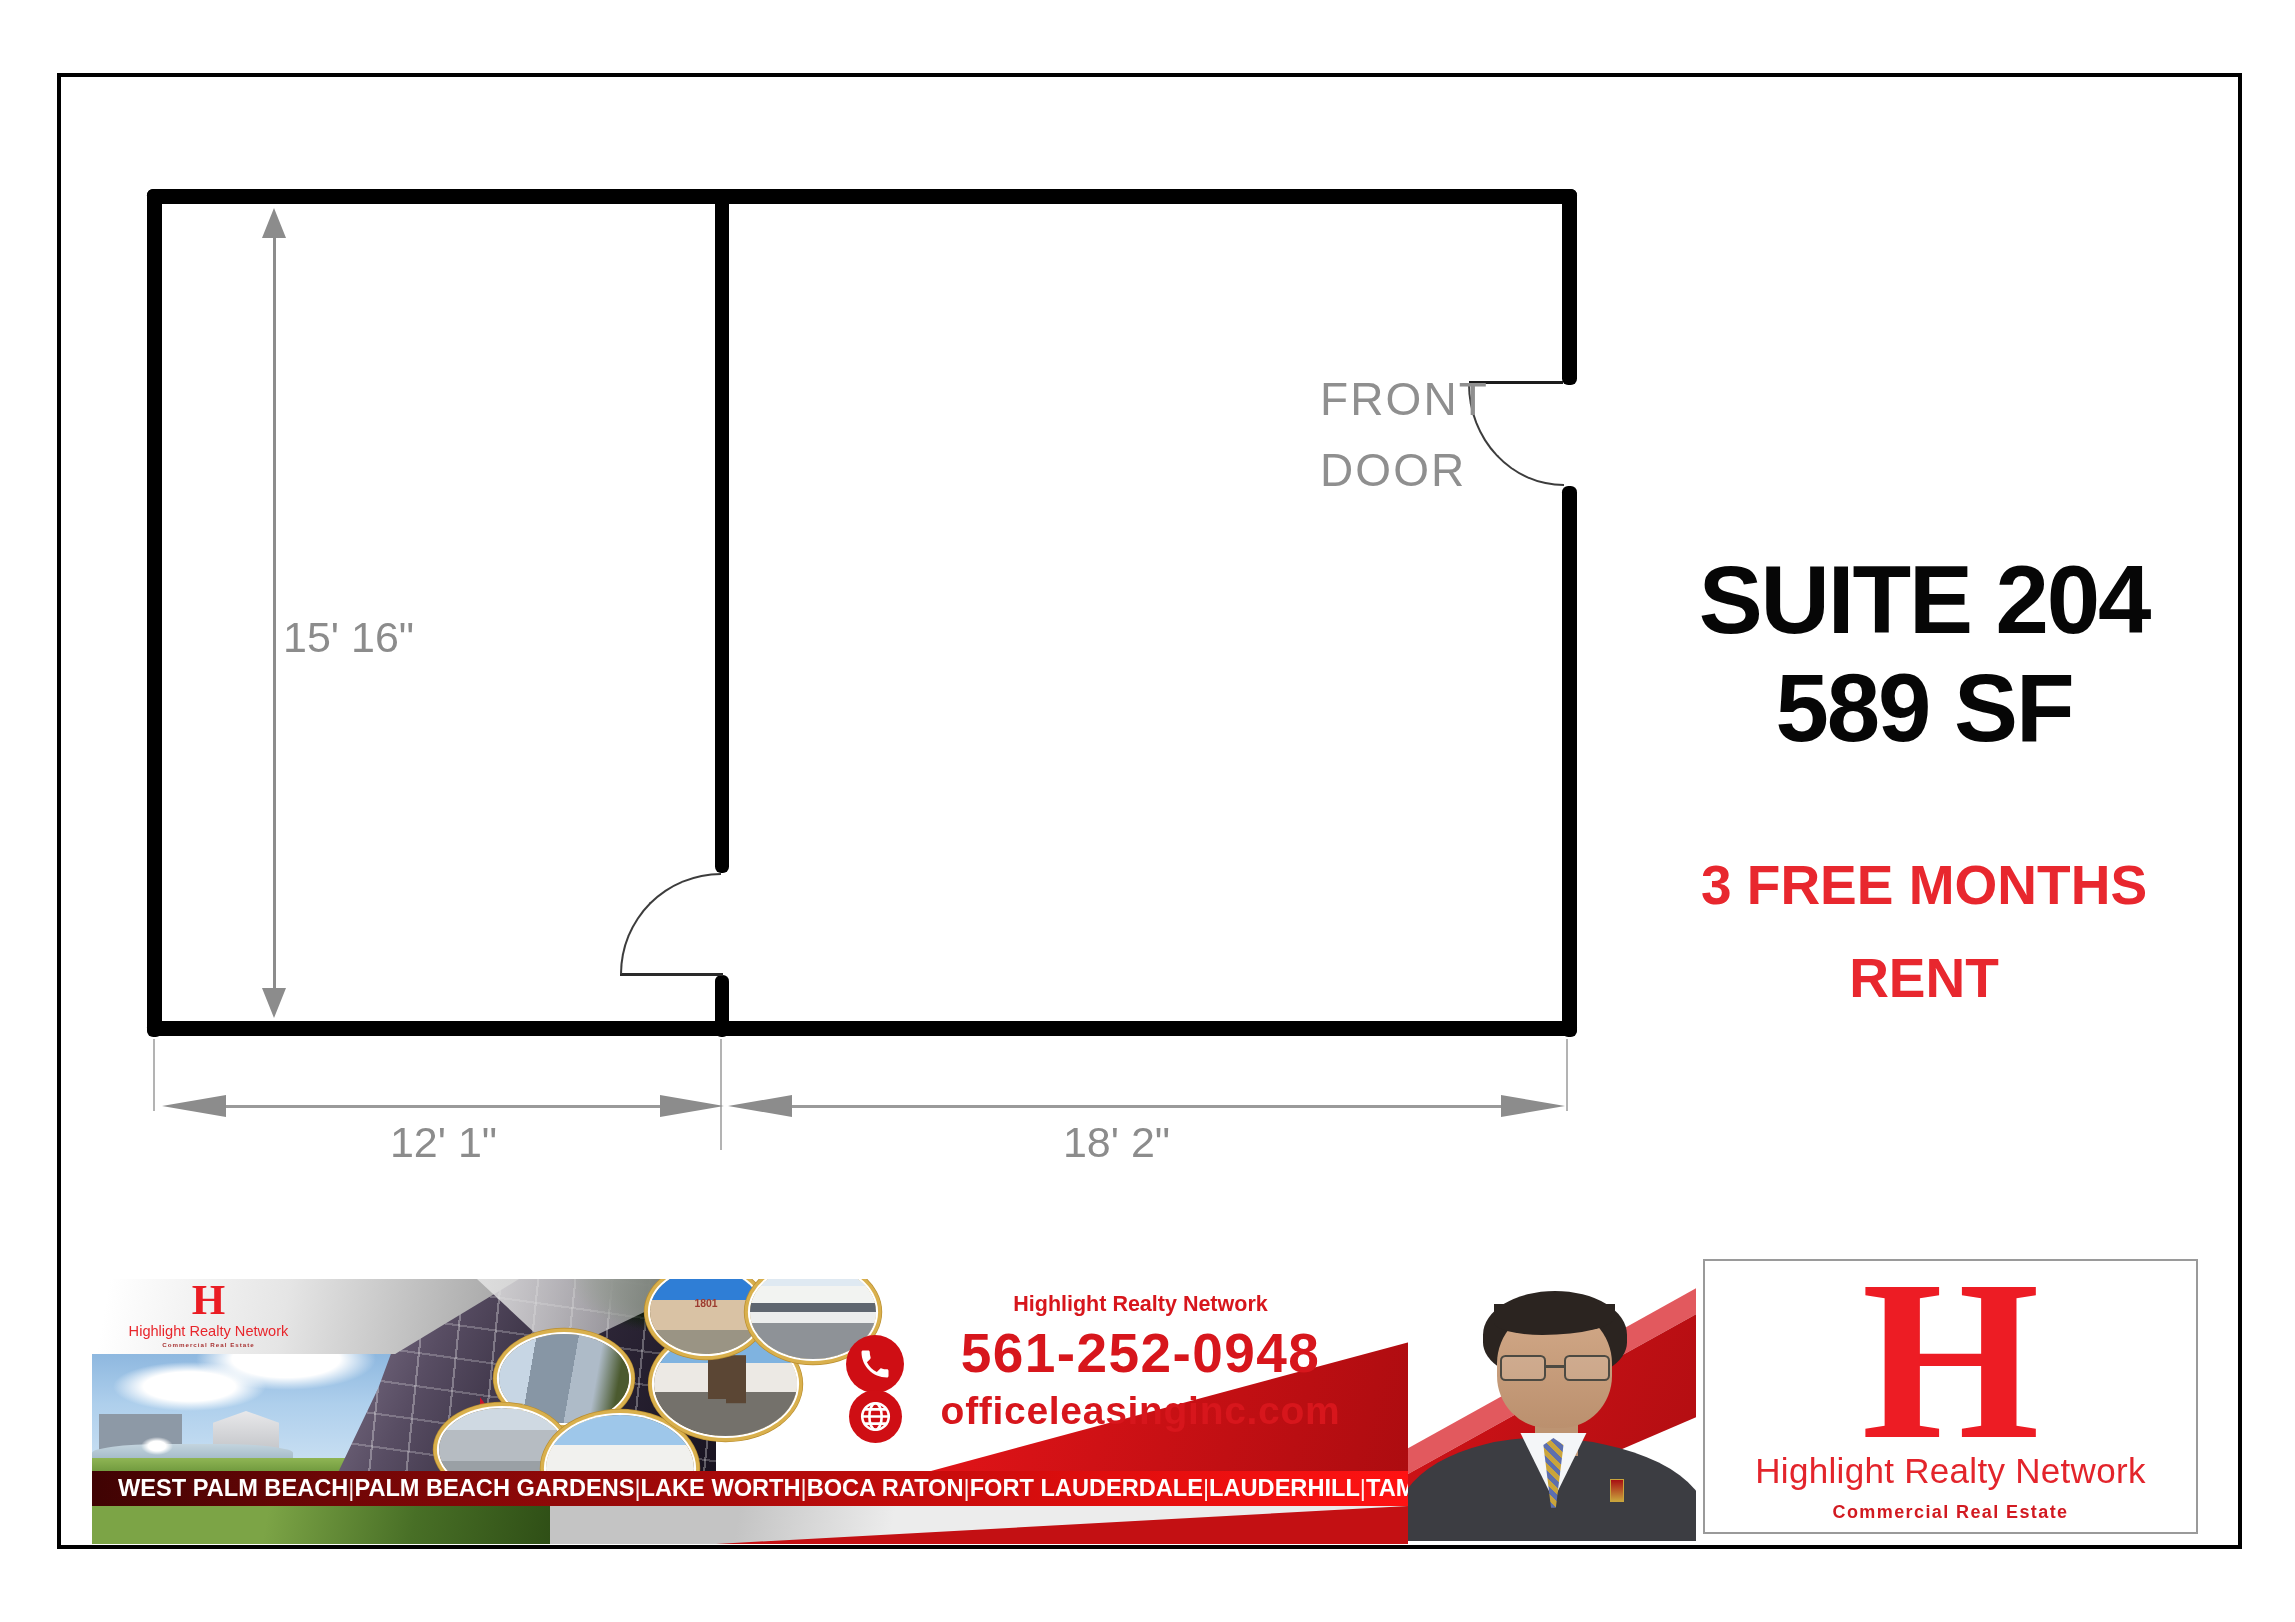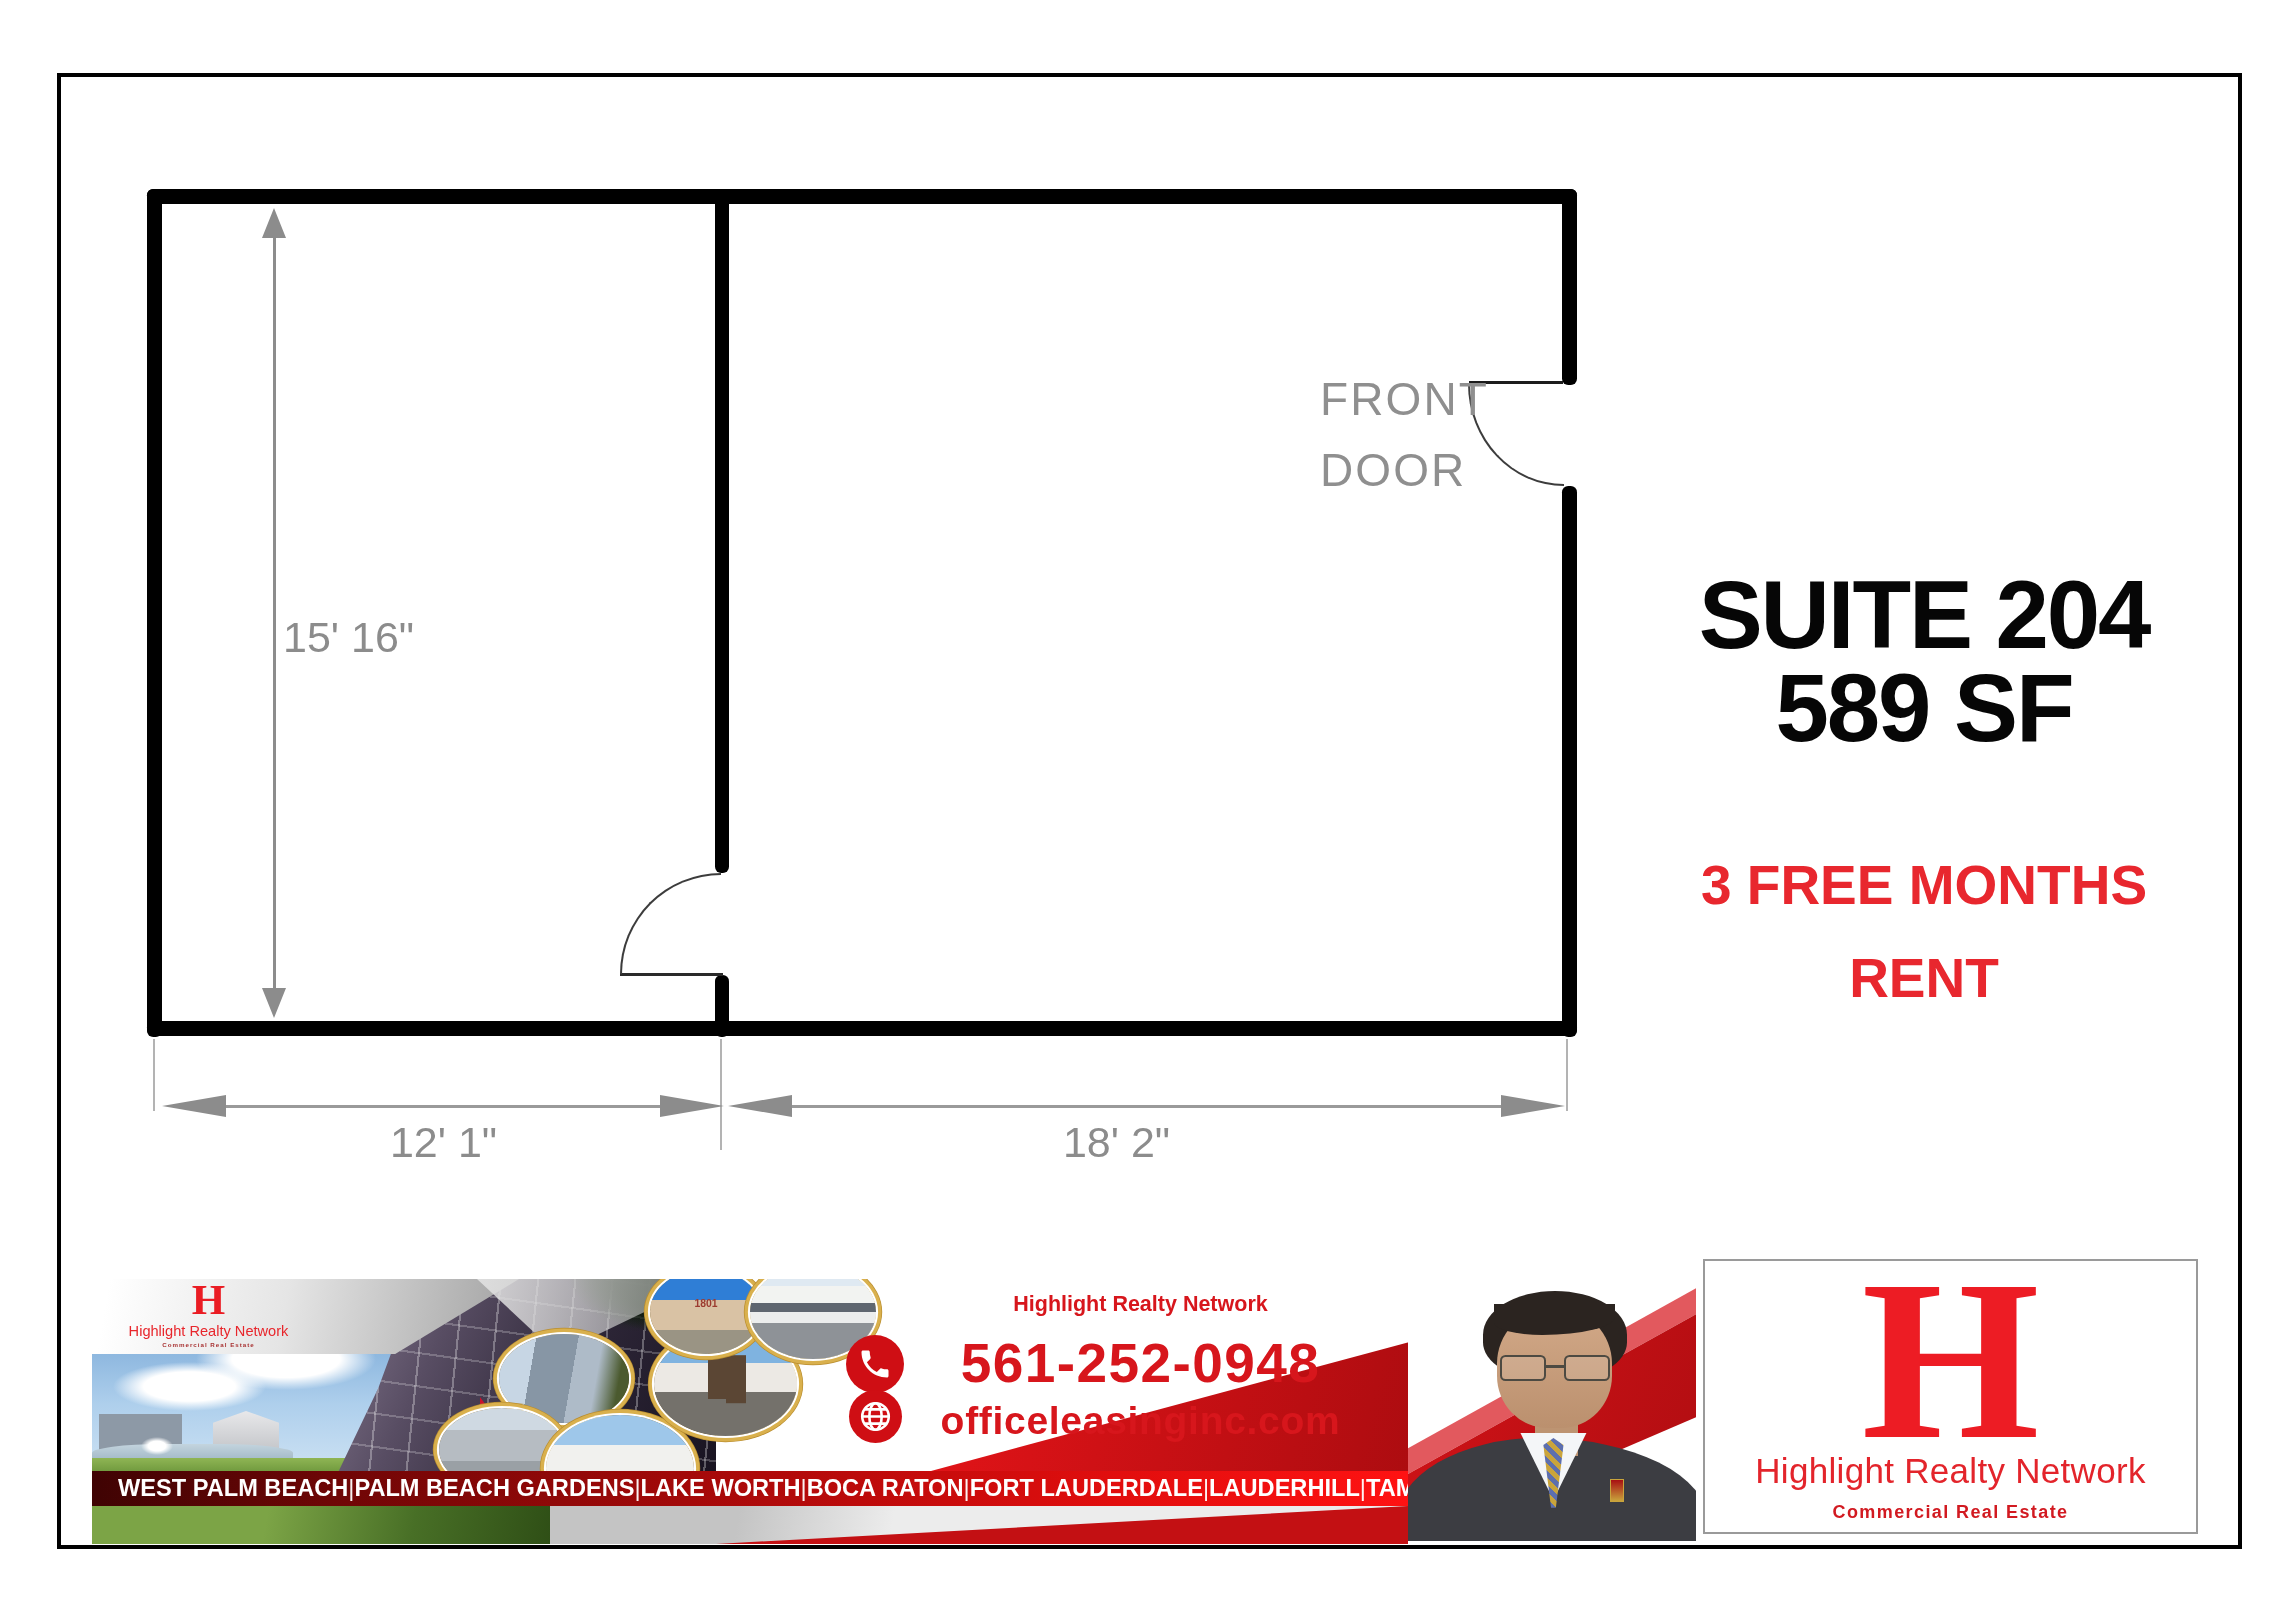--- a/index.html
+++ b/index.html
@@ -53,21 +53,21 @@
 
   .dim-label { color:#8c8c8c; font-size:43px; white-space:nowrap; }
   .lbl-vdim { left:283px; top:613px; }
   .lbl-h1 { left:162px;  width:563px;  top:1118px; text-align:center; }
   .lbl-h2 { left:728px; width:777px; top:1118px; text-align:center; }
   .lbl-frontdoor { left:1320px; top:364px; color:#8f8f8f; font-size:46px; line-height:71px; letter-spacing:2.1px; }
 
   
   .rcol { left:1679px; width:490px; text-align:center; color:#000; }
   .address { top:411px; font-style:italic; font-size:38px; line-height:46px; }
-  .suite   { top:545px; font-size:96px; font-weight:bold; letter-spacing:-2.1px; color:#060606;margin-top:15px; }
+  .suite   { top:545px; font-size:96px; font-weight:bold; letter-spacing:-2.1px; color:#060606; }
   .area    { top:653px; font-size:96px; font-weight:bold; letter-spacing:-2.1px; color:#060606; }
   .promo   { font-size:55px; font-weight:bold; }
   .promo1  { top:853px; }
   .promo2  { top:946px; }
 
   
   .banner { left:92px; top:1279px; width:1604px; height:265px; background:#fff; overflow:hidden; }
   .banner * { position:absolute; }
 
   .bn-photo { left:0; top:0; width:624px; height:227px; background:linear-gradient(#5e95cc,#aecfec 55%,#dcebf7); }
@@ -121,21 +121,21 @@
   .o4::after { content:""; position:absolute; left:38%; top:18%; width:14%; height:46%;
         background:#5b4634; box-shadow:18px 4.2px 0 #5b4634; }
   .oval-label { position:absolute; left:0; right:0; top:34%; text-align:center;
         font-size:10.4px; font-weight:bold; color:#9c3b30; }
 
   
   .bn-text { left:785px; top:0; width:527px; text-align:center; color:#d7161c; position:absolute; }
   .bn-text span { position:static; display:block; white-space:nowrap; }
   .bt-title { margin-top:12.5px; font-size:21.5px; font-weight:bold; }
   .bt-agent { margin-top:9px; font-size:26px; font-weight:bold; letter-spacing:0.7px; }
-  .bt-phone { margin-top:14px;  font-size:55px; font-weight:bold; letter-spacing:1.4px; }
+  .bt-phone { margin-top:4px;  font-size:55px; font-weight:bold; letter-spacing:1.4px; }
   .bt-site  { margin-top:4.2px;  font-size:39px; font-weight:bold; letter-spacing:0.7px; }
 
   .ic-circle { background:#cf0e14; border-radius:50%; display:flex; align-items:center; justify-content:center; }
   .ic-phone { left:754px; top:56px;  width:58px; height:58px; }
   .ic-globe { left:757px; top:111px; width:53px; height:53px; }
 
   .bn-swoosh { left:839px; top:61px; width:486px; height:131px;
     clip-path:polygon(100% 0,100% 100%,0 100%);
     background:linear-gradient(105deg,#e41418,#ac0c10); }
 

